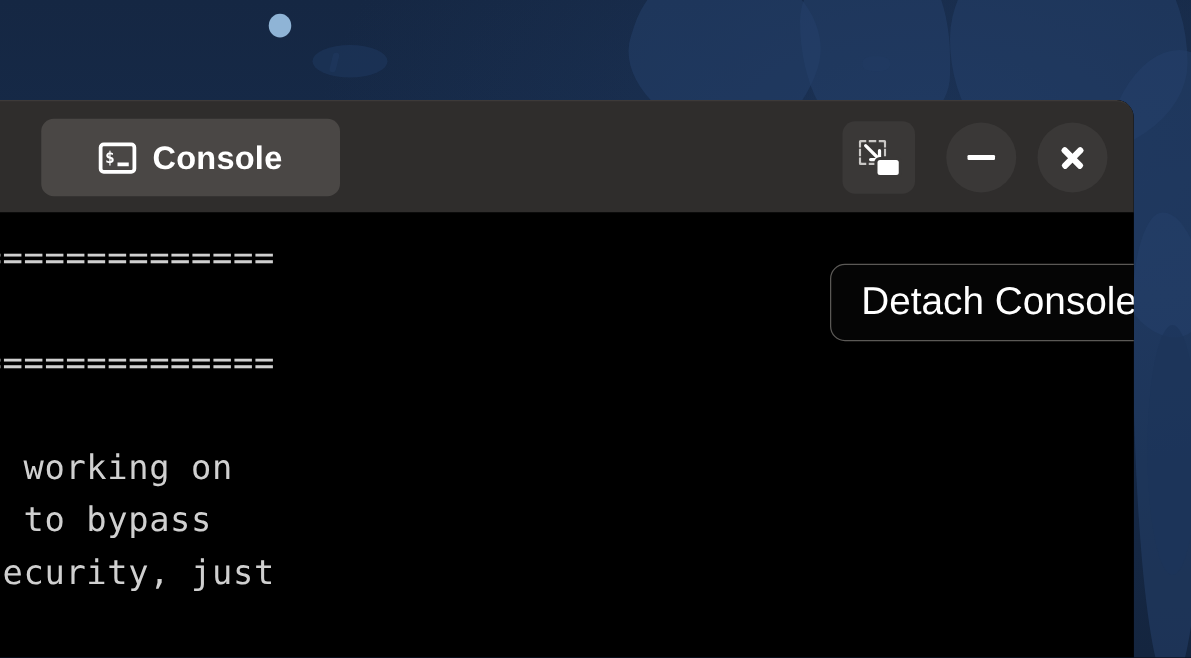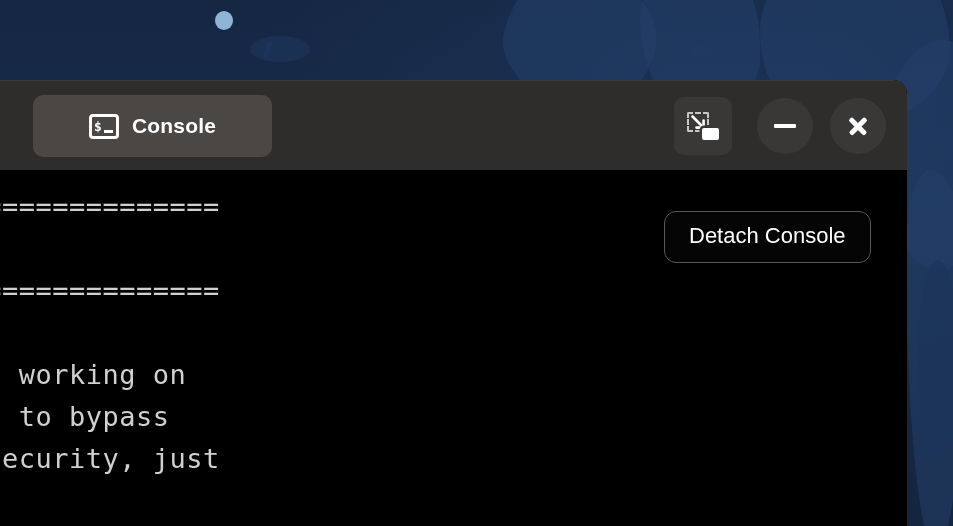--- a/index.html
+++ b/index.html
@@ -74,21 +74,21 @@
   #tab-console .term-icon .dollar {
     color:#fff; font-family:"DejaVu Sans Mono", monospace;
     font-size:13px; font-weight:bold; line-height:1;
     position:absolute; left:2px; top:3px;
   }
   #tab-console .term-icon .underscore {
     position:absolute; right:3px; bottom:3px;
     width:9px; height:2.5px; background:#fff;
   }
   #tab-console .tab-label {
-    color:#ffffff; font-size:21px; font-weight:bold; letter-spacing:.2px;
+    color:#ffffff; font-size:26px; font-weight:bold; letter-spacing:.2px;
   }
 
   .win-btn { position:absolute; cursor:pointer; }
   #btn-detach {
     left:734px; top:16px; width:58px; height:58px;
     background:#3a3837; border-radius:10px;
     display:flex; align-items:center; justify-content:center;
   }
   .detach-glyph { position:relative; width:32px; height:28px; }
   .detach-glyph .dashbox {
@@ -139,21 +139,21 @@
   }
 
   
   #tooltip-detach {
     position:absolute; left:724px; top:131px;
     padding:11px 24px 13px 24px;
     background:#050505;
     border:1px solid #5b5956;
     border-radius:12px;
     color:#ffffff;
-    font-size:22px;
+    font-size:31px;
     white-space:nowrap;
   }
 </style>
 </head>
 <body>
 
 <div id="desktop">
   <div class="blob b1"></div>
   <div class="blob b2"></div>
   <div class="blob b3"></div>

